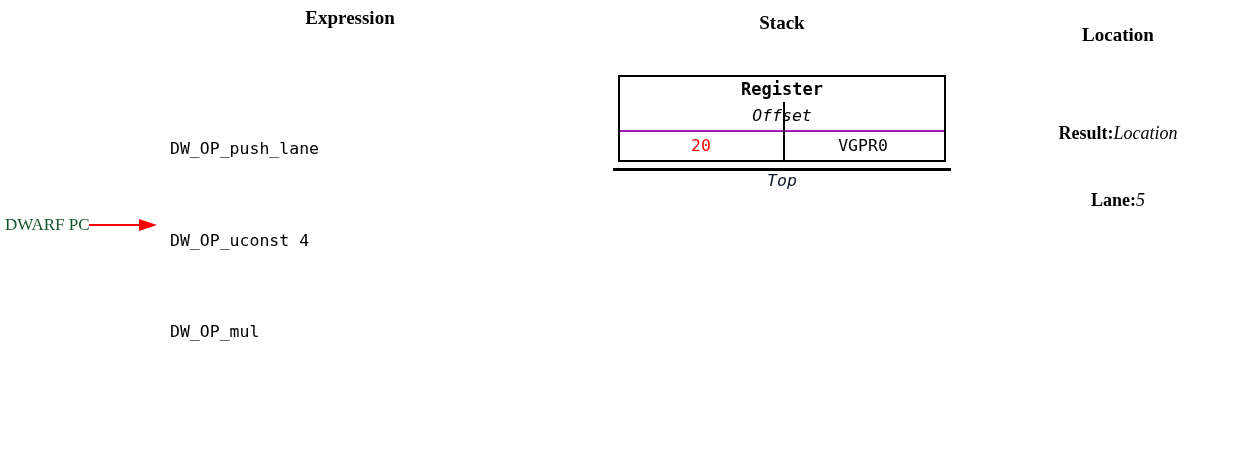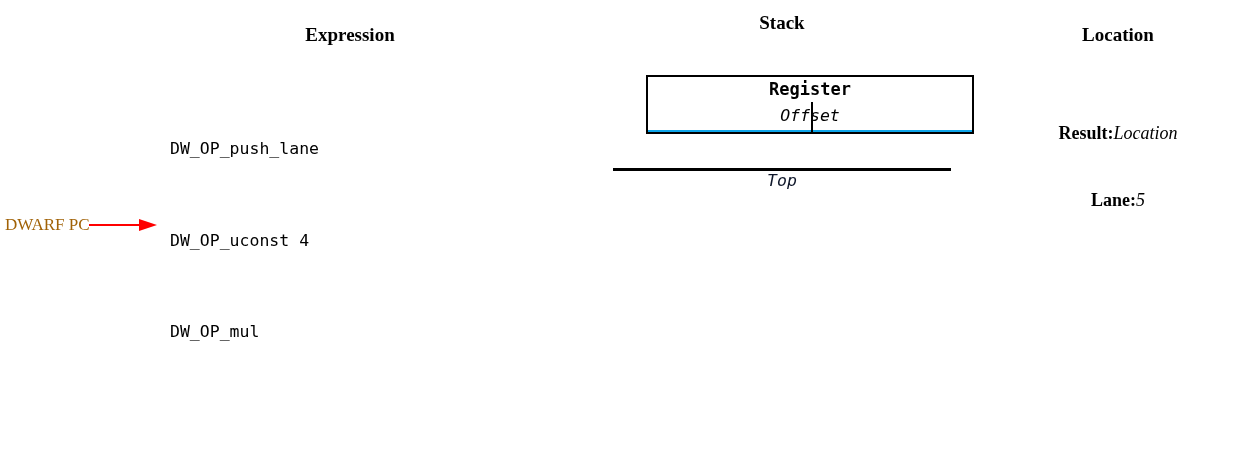--- a/index.html
+++ b/index.html
@@ -19,21 +19,21 @@
 
   
   .col-heading {
     position: absolute;
     font-family: "Liberation Serif", "DejaVu Serif", serif;
     font-weight: bold;
     font-size: 19px;
     white-space: nowrap;
     text-align: center;
   }
-  #heading-expression { left: 230px; top: 24px; width: 240px; }
+  #heading-expression { left: 230px; top: 7px; width: 240px; }
   #heading-stack      { left: 662px; top: 12px; width: 240px; }
   #heading-context    { left: 998px; top: 24px; width: 240px; }
 
   
   #expression-list {
     position: absolute;
     left: 170px;
     top: 73px;
     font-family: "DejaVu Sans Mono", "Liberation Mono", monospace;
     font-size: 16.5px;
@@ -51,39 +51,38 @@
     left: 5px;
     top: 212px;
     height: 26px;
     display: flex;
     align-items: center;
     color: #ff0000;
   }
   #dwarf-pc-label {
     font-family: "Liberation Serif", "DejaVu Serif", serif;
     font-size: 17px;
-    color: #a16207;
+    color: #14532d;
     white-space: nowrap;
   }
   #dwarf-pc-arrow {
     display: block;
     margin-left: -1px;
   }
 
   
   #stack-table {
     position: absolute;
     left: 618px;
     top: 75px;
     width: 328px;
     border: 2px solid #000000;
     box-sizing: border-box;
     font-family: "DejaVu Sans Mono", "Liberation Mono", monospace;
     background: #ffffff;
-    margin-left: 28px;
   }
   .stack-title-row {
     height: 25px;
     line-height: 25px;
     text-align: center;
     font-weight: bold;
     font-size: 17px;
   }
   .stack-grid {
     position: relative;
@@ -94,21 +93,21 @@
     top: 0;
     bottom: 0;
     width: 2px;
     background: #000000;
   }
   .stack-row {
     display: flex;
     height: 28px;
   }
   .stack-row.header-row {
-    border-bottom: 2px solid #0ea5e9;
+    border-bottom: 2px solid #a21caf;
   }
   .stack-cell {
     flex: 1 1 50%;
     line-height: 28px;
     text-align: center;
     font-size: 16.5px;
     white-space: nowrap;
     overflow: hidden;
   }
   .stack-cell.italic { font-style: italic; }
@@ -182,20 +181,24 @@
   </svg>
 </div>
 
 <div id="stack-table">
   <div class="stack-title-row">Register</div>
   <div class="stack-grid">
     <div class="stack-col-divider"></div>
     <div class="stack-row header-row">
       <div class="stack-cell italic">Offset</div>
     </div>
+    <div class="stack-row data-row">
+      <div class="stack-cell red">20</div>
+      <div class="stack-cell">VGPR0</div>
+    </div>
   </div>
 </div>
 
 <div id="stack-top-rule"></div>
 <div id="stack-top-label">Top</div>
 
 <div id="context-block">
   <div class="context-row">
     <span class="context-key">Result:</span><span class="context-value">Location</span>
   </div>

